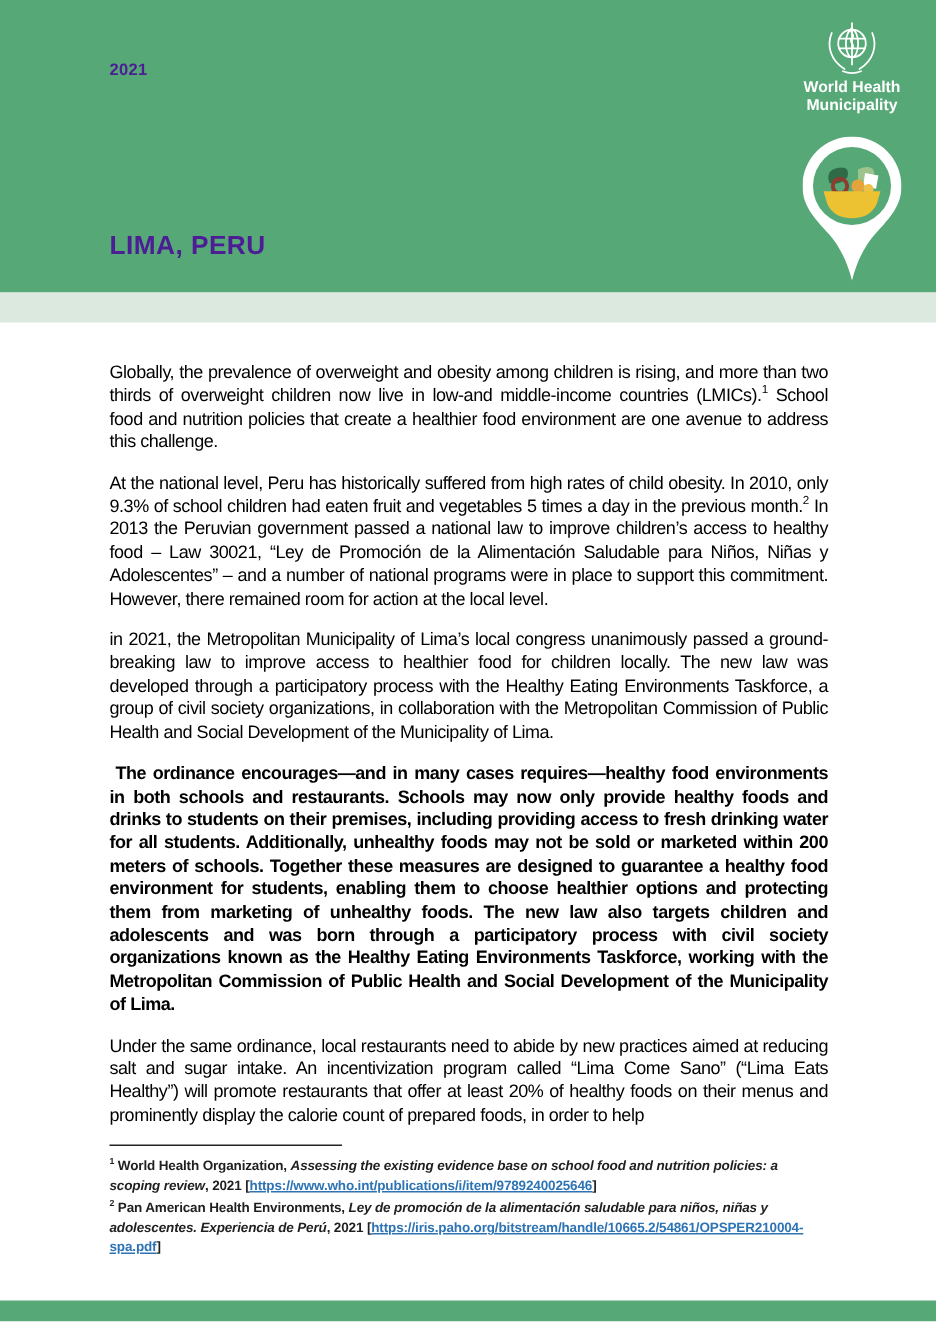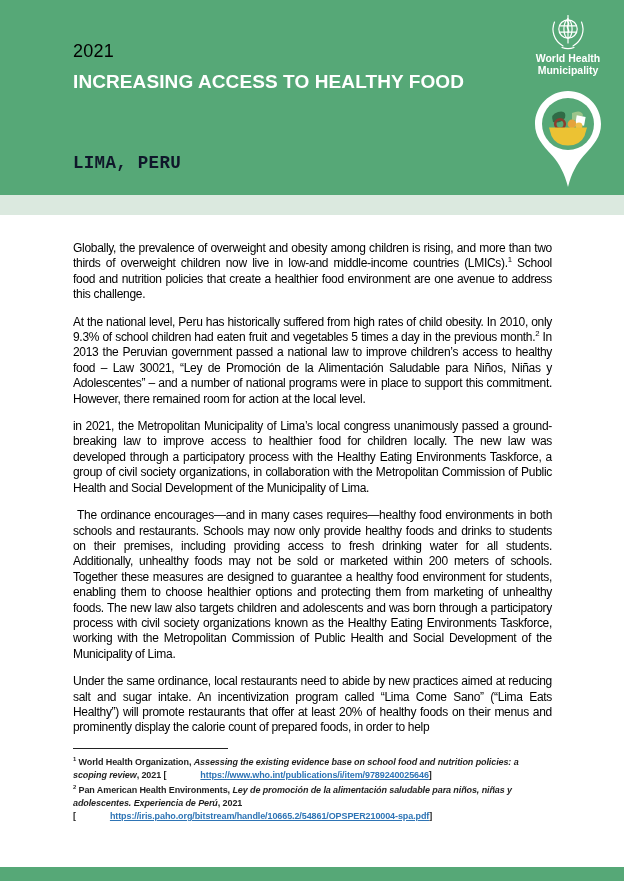--- a/index.html
+++ b/index.html
@@ -5,69 +5,68 @@
   html,body { margin:0; padding:0; background:#e9e9e9; }
   .page {
     position:relative; width:624px; height:881px; margin:0 auto;
     background:#ffffff; overflow:hidden;
     font-family:"Liberation Sans", sans-serif;
   }
   
   .header { position:absolute; top:0; left:0; width:624px; height:195px; background:#56a877; }
   .year {
     position:absolute; left:73px; top:41px;
-    color:#000000; font-weight:normal; font-size:18px; letter-spacing:0.2px;
+    color:#4c1d95; font-weight:bold; font-size:11px; letter-spacing:0.2px;
   }
   .page-title {
     position:absolute; left:73px; top:70px; width:420px;
     color:#ffffff; font-weight:bold; font-size:19px; line-height:23.5px; letter-spacing:0.1px;
   }
   .location {
     position:absolute; left:73px; top:153px;
-    color:#0f172a; font-weight:bold; font-size:17.5px; letter-spacing:0.3px;font-family:Liberation Mono, monospace;
+    color:#4c1d95; font-weight:bold; font-size:17.5px; letter-spacing:0.3px;
   }
   .who-logo { position:absolute; left:524px; top:13px; width:88px; text-align:center; }
   .who-logo svg { display:block; margin:0 auto 2px auto; }
   .who-text { color:#ffffff; font-weight:bold; font-size:10.5px; line-height:11.5px; }
   .pin-wrap { position:absolute; left:535px; top:91px; width:66px; height:97px; }
   
   .strip { position:absolute; top:195px; left:0; width:624px; height:20px; background:#dbe9df; }
   .footer-bar { position:absolute; bottom:0; left:0; width:624px; height:14px; background:#56a877; }
   
   .content { position:absolute; top:241px; left:73px; width:479px; }
   p.body {
     margin:0 0 12px 0;
     font-size:12px; line-height:15.4px; letter-spacing:-0.3px;
     color:#000000; text-align:justify;
   }
-  p.body.indent { text-indent:4px; }
+  p.body.indent { text-indent:4px;font-weight:bold; }
   p.body sup, .fn sup { font-size:0.65em; line-height:0; }
   
   .footnotes { margin-top:5px; }
   .fn-divider { width:155px; border-top:1.5px solid #222222; margin:0 0 7px 0; }
   .fn {
     margin:0 0 2px 0;
     font-size:9px; line-height:13px; letter-spacing:-0.1px;
     color:#1f1f1f; font-weight:bold;
   }
   .fs-b  { font-weight:bold;margin-top:44px; }
   .fs-bi { font-weight:bold; font-style:italic; }
-  a.fs-link, .fs-link { font-weight:bold; color:#2e74b5; text-decoration:underline; cursor:pointer;padding-left:34px; }
+  a.fs-link, .fs-link { font-weight:bold; color:#2e74b5; text-decoration:underline; cursor:pointer; }
 </style>
 </head>
 <body>
 
 <div class="page">
 
   <div class="header">
 
     <div class="year">2021</div>
 
     <div class="page-title">
-      <div>INCREASING ACCESS TO HEALTHY FOOD</div>
     </div>
 
     <div class="location">LIMA, PERU</div>
 
     <div class="who-logo">
       <span>
         <svg width="40" height="38" viewBox="0 0 40 38">
           <g fill="none" stroke="#ffffff" stroke-width="1.2" stroke-linecap="round">
             <circle cx="20" cy="16" r="9.2"></circle>
             <ellipse cx="20" cy="16" rx="4.1" ry="9.2"></ellipse>

